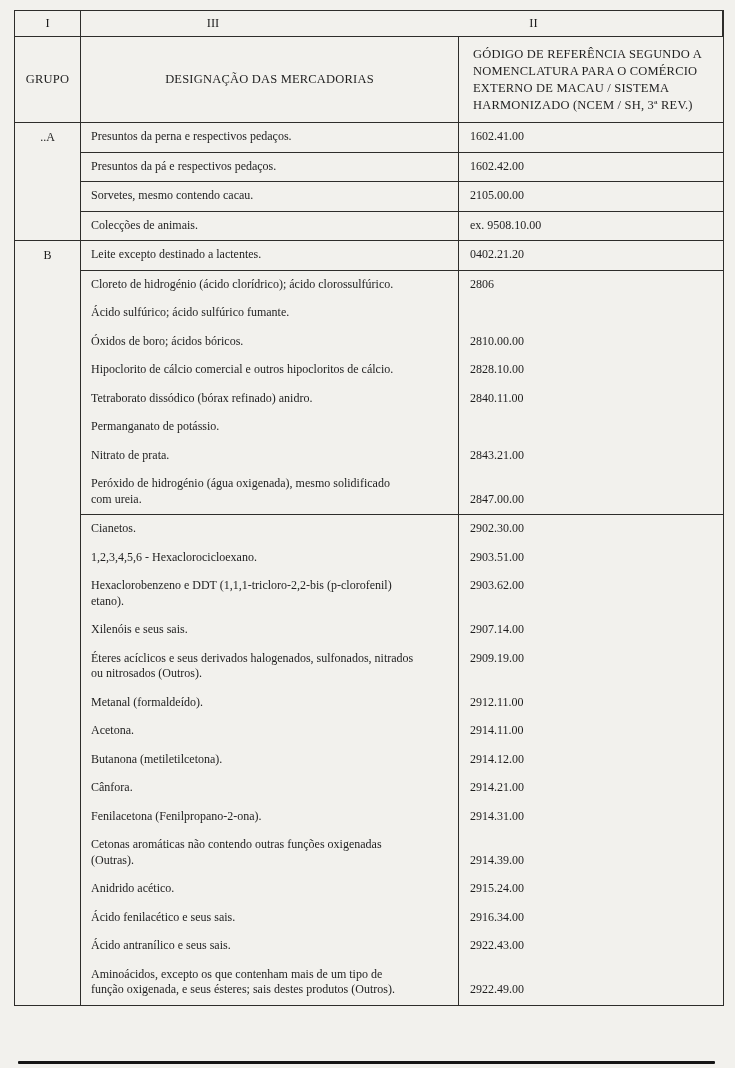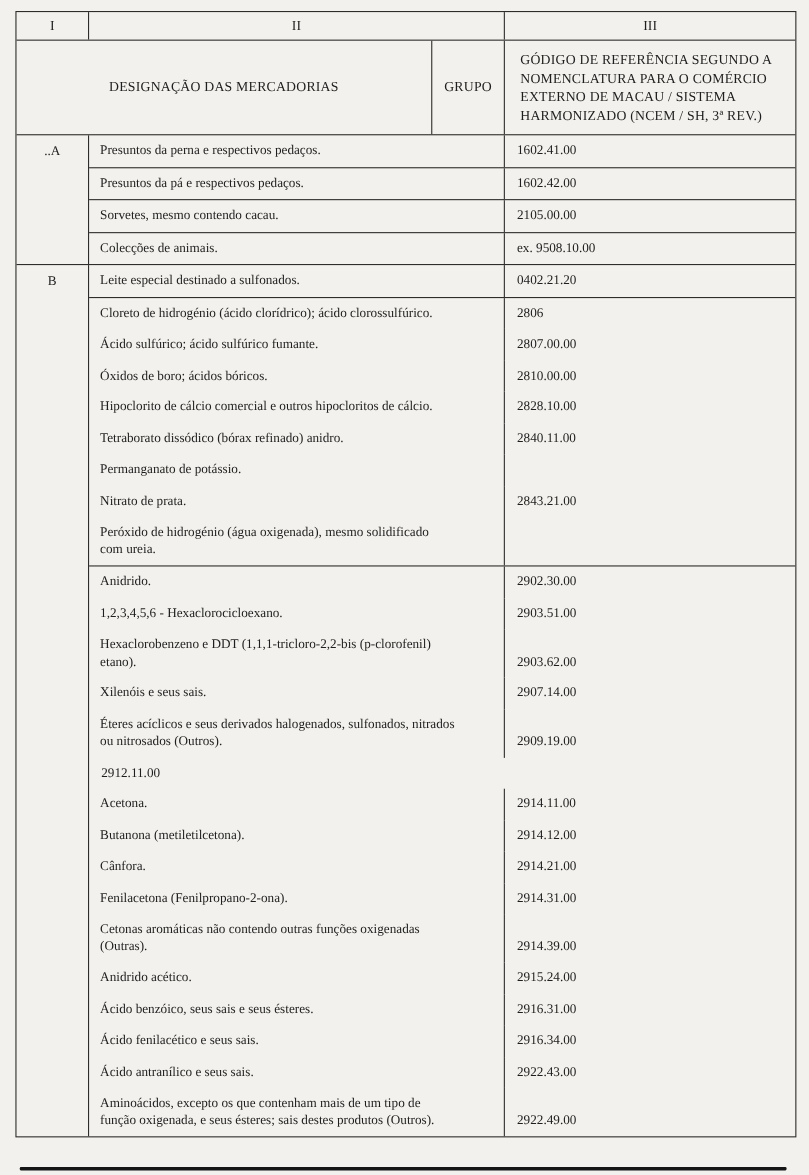--- a/index.html
+++ b/index.html
@@ -51,41 +51,41 @@
   .row{ display:flex; }
   .cell-designation{
     width:378px; border-right:1px solid var(--line);
     padding:6px 6px 7px 10px;
     font-size:12px; line-height:15.5px;
     white-space:pre-line;
   }
   .cell-code{
     flex:1; padding:6px 6px 7px 11px;
     font-size:12px; line-height:15.5px;
-    display:flex; align-items:flex-end;
+    display:flex; align-items:flex-start;
   }
   .cell-code.valign-bottom{ align-items:flex-end; }
   .scan-line{
     position:absolute; left:18px; right:20px; bottom:4px; height:3px;
     background:#151515; border-radius:1px;
   }
 </style>
 </head>
 <body>
 
 <div class="page">
   <div class="table">
     <div class="hrow header-numerals">
       <div class="hn hn1">I</div>
+      <div class="hn hn3">III</div>
       <div class="hn hn2">II</div>
-      <div class="hn hn3">III</div>
     </div>
     <div class="hrow header-titles">
+      <div class="ht ht1">GRUPO</div>
       <div class="ht ht2">DESIGNAÇÃO DAS MERCADORIAS</div>
-      <div class="ht ht1">GRUPO</div>
       <div class="ht ht3">GÓDIGO DE REFERÊNCIA SEGUNDO A NOMENCLATURA PARA O COMÉRCIO EXTERNO DE MACAU / SISTEMA HARMONIZADO (NCEM / SH, 3ª REV.)</div>
     </div>
     <div class="table-body">
         <div class="group-section">
           <div class="group-col">..A</div>
           <div class="group-rest">
             <div class="block">
               <div class="row">
                 <div class="cell-designation">Presuntos da perna e respectivos pedaços.</div>
                 <div class="cell-code">
@@ -117,38 +117,35 @@
                 </div>
               </div>
             </div>
           </div>
         </div>
         <div class="group-section">
           <div class="group-col">B</div>
           <div class="group-rest">
             <div class="block">
               <div class="row">
-                <div class="cell-designation">Leite especial destinado a sulfonados.</div>
+                <div class="cell-designation">Leite excepto destinado a lactentes.</div>
                 <div class="cell-code">
                   <span>0402.21.20</span>
                 </div>
               </div>
             </div>
             <div class="block">
               <div class="row">
                 <div class="cell-designation">Cloreto de hidrogénio (ácido clorídrico); ácido clorossulfúrico.</div>
                 <div class="cell-code">
                   <span>2806</span>
                 </div>
               </div>
               <div class="row">
                 <div class="cell-designation">Ácido sulfúrico; ácido sulfúrico fumante.</div>
-                <div class="cell-code">
-                  <span>2807.00.00</span>
-                </div>
               </div>
               <div class="row">
                 <div class="cell-designation">Óxidos de boro; ácidos bóricos.</div>
                 <div class="cell-code">
                   <span>2810.00.00</span>
                 </div>
               </div>
               <div class="row">
                 <div class="cell-designation">Hipoclorito de cálcio comercial e outros hipocloritos de cálcio.</div>
                 <div class="cell-code">
@@ -166,25 +163,28 @@
               </div>
               <div class="row">
                 <div class="cell-designation">Nitrato de prata.</div>
                 <div class="cell-code">
                   <span>2843.21.00</span>
                 </div>
               </div>
               <div class="row">
                 <div class="cell-designation">Peróxido de hidrogénio (água oxigenada), mesmo solidificado
 com ureia.</div>
-              </div>
-            </div>
-            <div class="block">
-              <div class="row">
-                <div class="cell-designation">Anidrido.</div>
+                <div class="cell-code valign-bottom">
+                  <span>2847.00.00</span>
+                </div>
+              </div>
+            </div>
+            <div class="block">
+              <div class="row">
+                <div class="cell-designation">Cianetos.</div>
                 <div class="cell-code">
                   <span>2902.30.00</span>
                 </div>
               </div>
               <div class="row">
                 <div class="cell-designation">1,2,3,4,5,6 - Hexaclorocicloexano.</div>
                 <div class="cell-code">
                   <span>2903.51.00</span>
                 </div>
               </div>
@@ -202,20 +202,21 @@
                 </div>
               </div>
               <div class="row">
                 <div class="cell-designation">Éteres acíclicos e seus derivados halogenados, sulfonados, nitrados
 ou nitrosados (Outros).</div>
                 <div class="cell-code">
                   <span>2909.19.00</span>
                 </div>
               </div>
               <div class="row">
+                <div class="cell-designation">Metanal (formaldeído).</div>
                 <div class="cell-code">
                   <span>2912.11.00</span>
                 </div>
               </div>
               <div class="row">
                 <div class="cell-designation">Acetona.</div>
                 <div class="cell-code">
                   <span>2914.11.00</span>
                 </div>
               </div>
@@ -241,26 +242,20 @@
                 <div class="cell-designation">Cetonas aromáticas não contendo outras funções oxigenadas
 (Outras).</div>
                 <div class="cell-code valign-bottom">
                   <span>2914.39.00</span>
                 </div>
               </div>
               <div class="row">
                 <div class="cell-designation">Anidrido acético.</div>
                 <div class="cell-code">
                   <span>2915.24.00</span>
-                </div>
-              </div>
-              <div class="row">
-                <div class="cell-designation">Ácido benzóico, seus sais e seus ésteres.</div>
-                <div class="cell-code">
-                  <span>2916.31.00</span>
                 </div>
               </div>
               <div class="row">
                 <div class="cell-designation">Ácido fenilacético e seus sais.</div>
                 <div class="cell-code">
                   <span>2916.34.00</span>
                 </div>
               </div>
               <div class="row">
                 <div class="cell-designation">Ácido antranílico e seus sais.</div>

